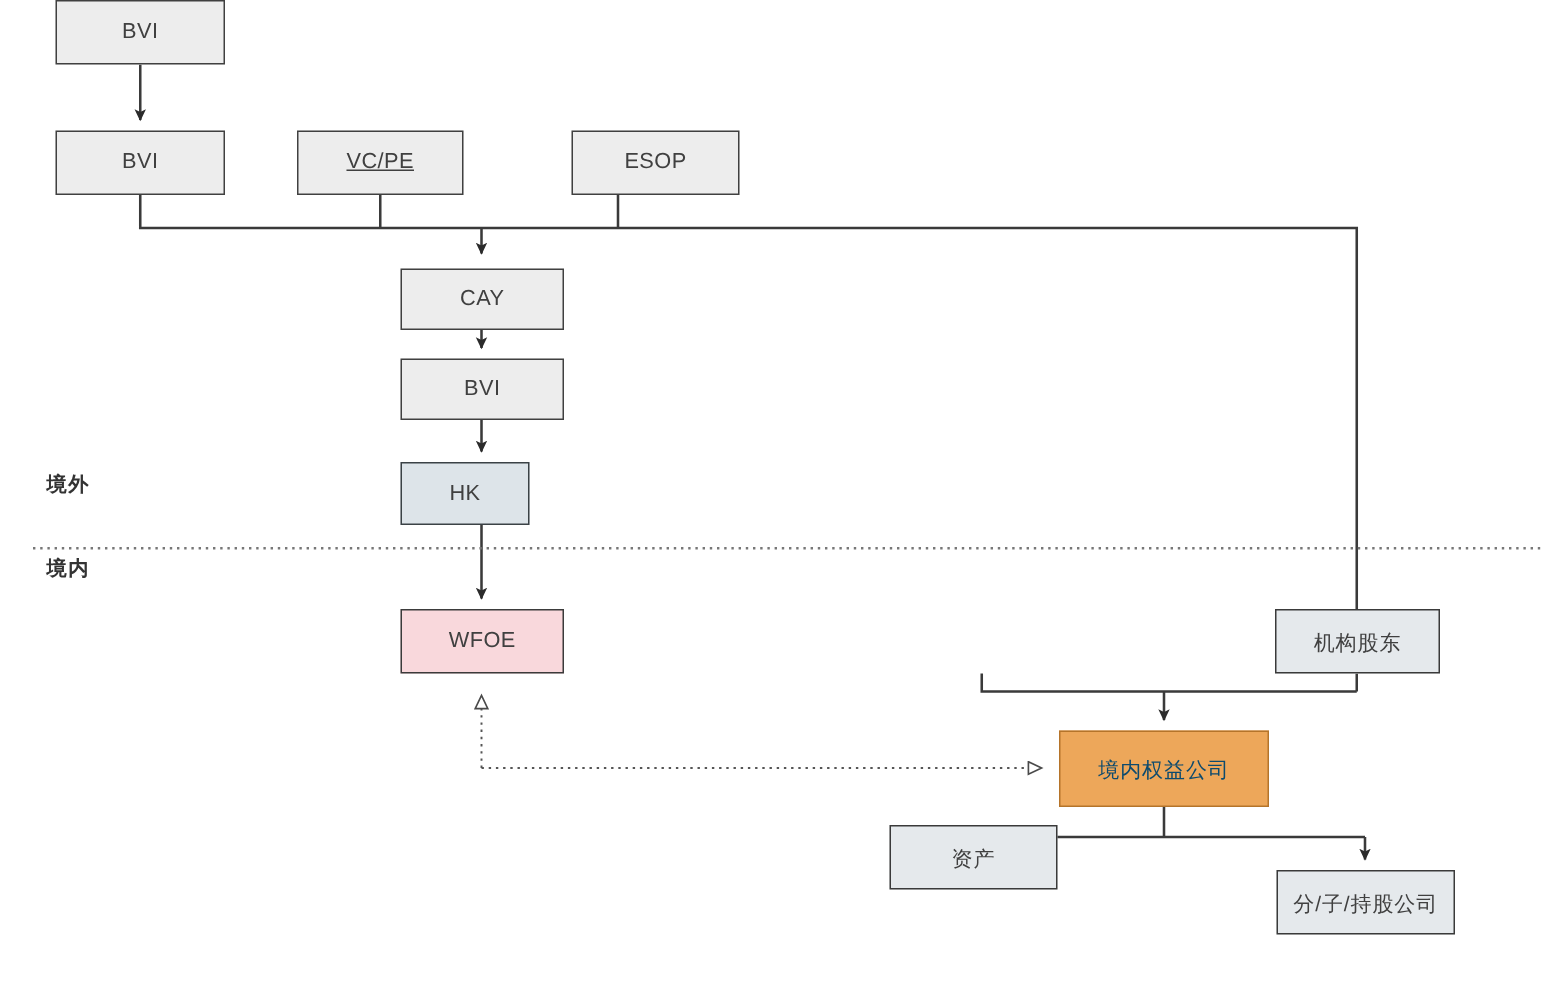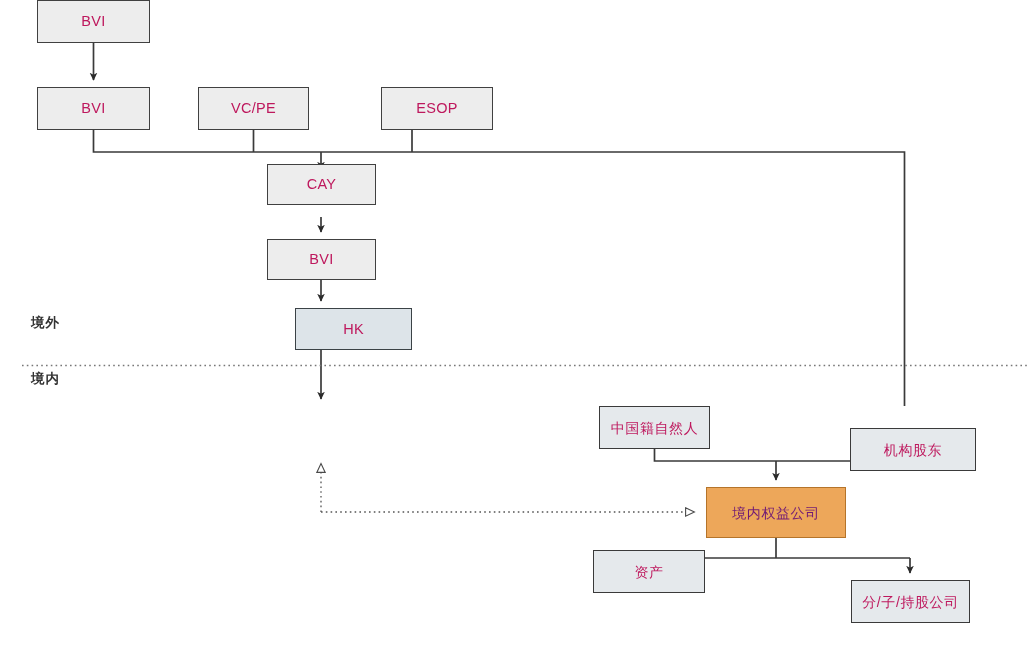--- a/index.html
+++ b/index.html
@@ -1,25 +1,25 @@
 <!DOCTYPE html>
 <html><head>
 <meta charset="utf-8">
 <style>
   html,body{margin:0;padding:0;background:#ffffff;}
   body{font-family:"Liberation Sans","DejaVu Sans",sans-serif;}
   #canvas{position:relative;width:1032px;height:655px;background:#ffffff;overflow:hidden;}
   .node{position:absolute;box-sizing:border-box;display:flex;align-items:center;justify-content:center;
-        border:1.6px solid #3a3a3a;background:#ededed;color:#be185d;font-size:14.5px;line-height:1;
+        border:1.6px solid #3a3a3a;background:#ededed;color:#404040;font-size:14.5px;line-height:1;
         letter-spacing:.3px;}
   .node.cn{font-size:14px;letter-spacing:.6px;}
   .node.gray{background:#ededed;border-color:#404040;}
   .node.blue{background:#dde4e9;border-color:#3b4246;}
   .node.pink{background:#f9d8dc;border-color:#3b3b3b;}
-  .node.orange{background:#eda75a;border-color:#b5742a;color:#701a75;}
+  .node.orange{background:#eda75a;border-color:#b5742a;color:#0c4a6e;}
   .node.lightgray{background:#e5e9ec;border-color:#3a3a3a;}
   .zone-label{position:absolute;font-size:13.5px;font-weight:bold;color:#333;letter-spacing:1px;}
   svg.wires{position:absolute;left:0;top:0;width:1032px;height:655px;pointer-events:none;}
 </style>
 </head>
 <body>
 
 <div id="canvas">
 
   <svg class="wires" viewBox="0 0 1032 655" xmlns="http://www.w3.org/2000/svg">
@@ -63,34 +63,34 @@
       <path d="M321,512 L694,512" marker-end="url(#hollow)"></path>
     </g>
 
     <line x1="22" y1="365.5" x2="1029" y2="365.5" stroke="#777" stroke-width="1.6" stroke-dasharray="1.6,3.2"></line>
   </svg>
 
   <div class="node gray" style="left:37px;top:0px;width:113px;height:43px;">BVI</div>
 
   <div class="node gray" style="left:37px;top:87px;width:113px;height:43px;">BVI</div>
 
-  <div class="node gray" style="left:198px;top:87px;width:111px;height:43px;">VC/PE</div>
+  <div class="node gray" style="left:198px;top:87px;width:111px;height:43px;text-decoration:underline;">VC/PE</div>
 
   <div class="node gray" style="left:356px;top:87px;width:112px;height:43px;margin-left:25px;">ESOP</div>
 
-  <div class="node gray" style="left:267px;top:164px;width:109px;height:41px;">CAY</div>
+  <div class="node gray" style="left:267px;top:179px;width:109px;height:41px;">CAY</div>
 
   <div class="node gray" style="left:267px;top:239px;width:109px;height:41px;">BVI</div>
 
-  <div class="node blue" style="left:267px;top:308px;width:117px;height:42px;margin-left:28px;">HK</div>
+  <div class="node blue" style="left:267px;top:308px;width:86px;height:42px;">HK</div>
+
+  <div class="node pink" style="left:267px;top:406px;width:109px;height:43px;">WFOE</div>
 
 
-  <div class="node lightgray cn" style="left:599px;top:406px;width:111px;height:43px;">中国籍自然人</div>
-
-  <div class="node lightgray cn" style="left:850px;top:428px;width:126px;height:43px;">机构股东</div>
+  <div class="node lightgray cn" style="left:850px;top:406px;width:110px;height:43px;">机构股东</div>
 
   <div class="node orange cn" style="left:706px;top:487px;width:140px;height:51px;">境内权益公司</div>
 
   <div class="node lightgray cn" style="left:593px;top:550px;width:112px;height:43px;">资产</div>
 
   <div class="node lightgray cn" style="left:851px;top:580px;width:119px;height:43px;text-align:center;">分/子/持股公司</div>
 
   <div class="zone-label" style="left:31px;top:314px;">境外</div>
 
   <div class="zone-label" style="left:31px;top:370px;">境内</div>

